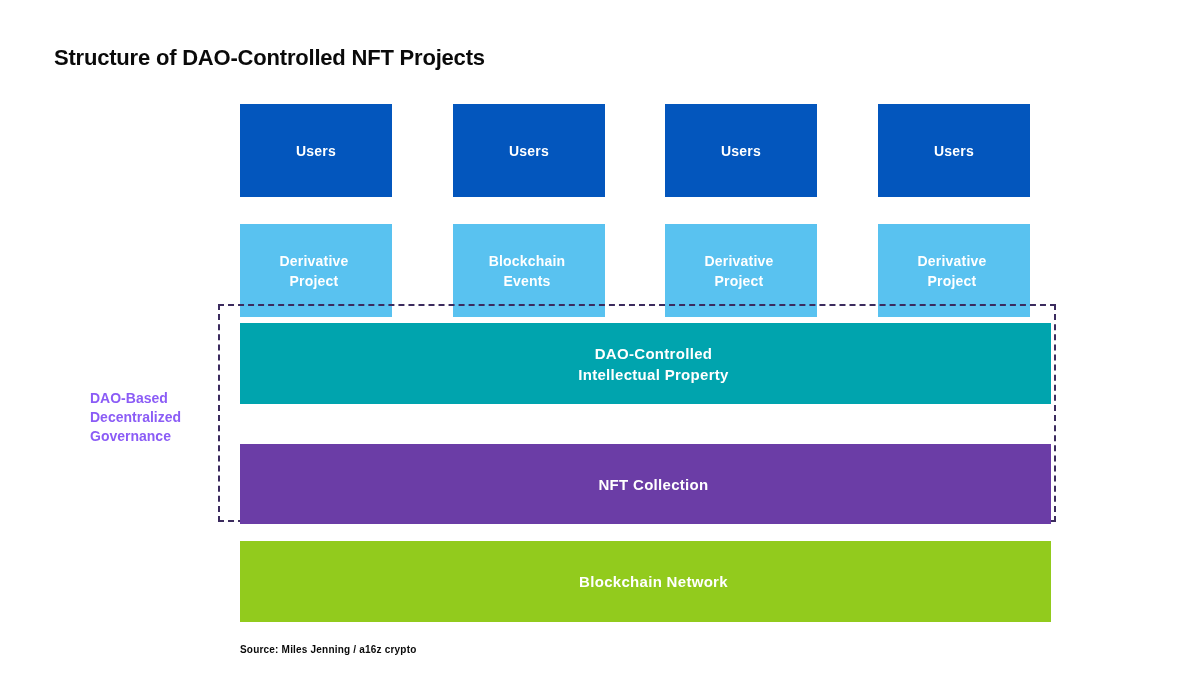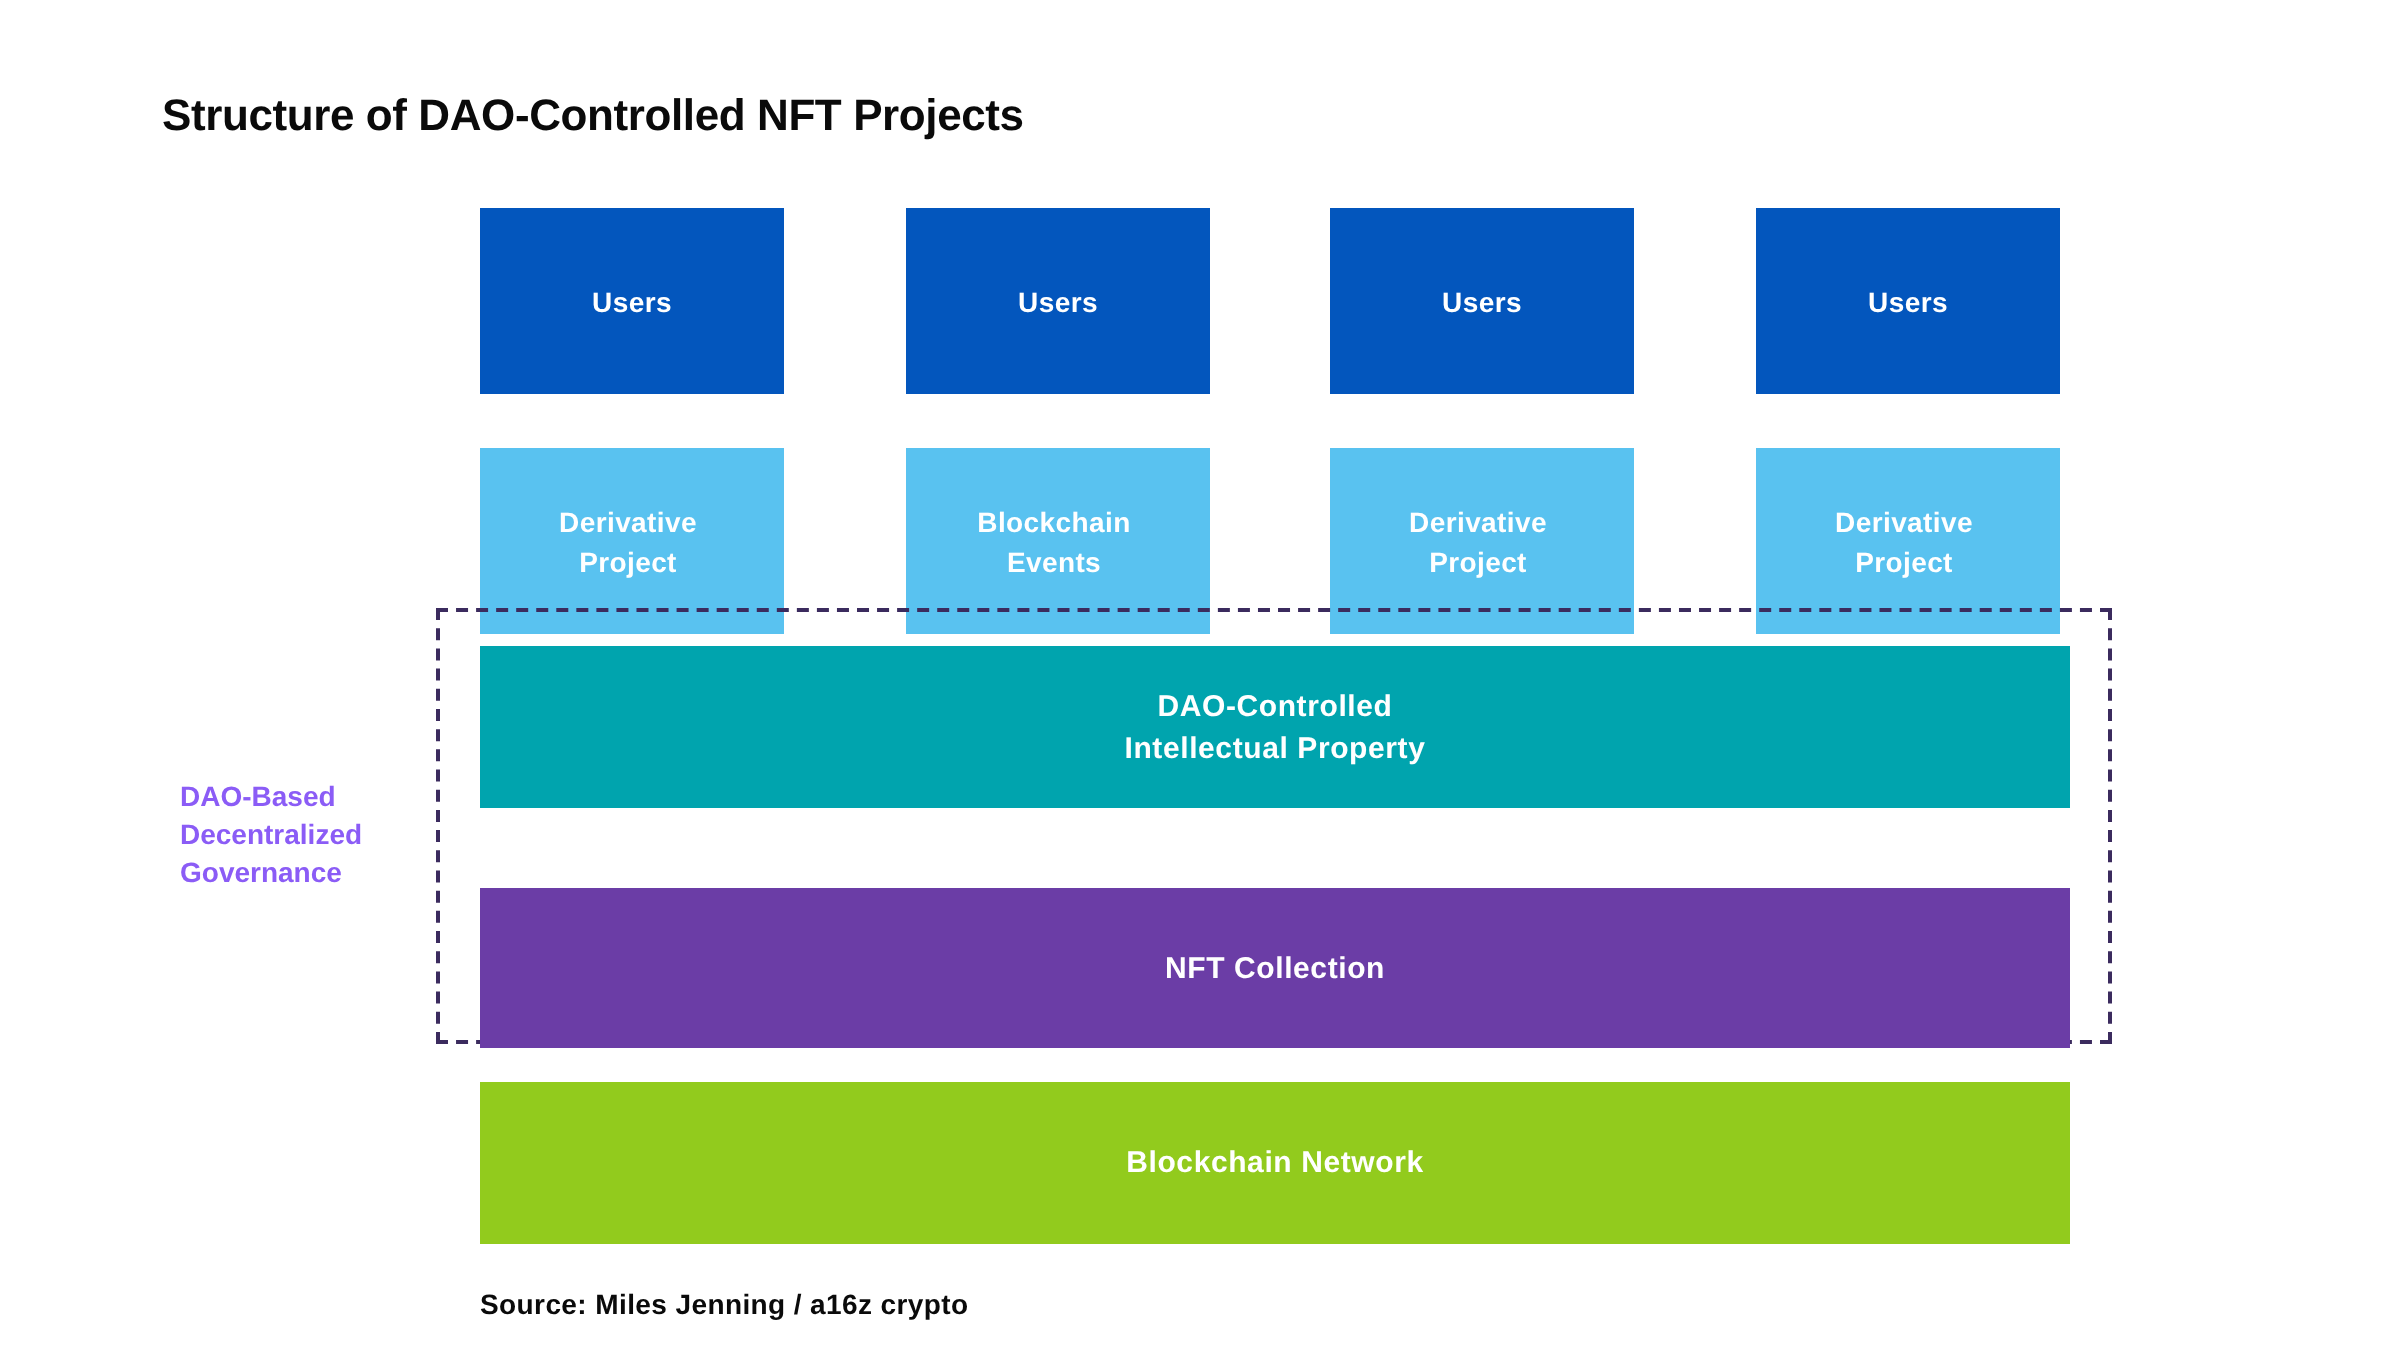--- a/index.html
+++ b/index.html
@@ -2,25 +2,25 @@
 <html><head>
 <meta charset="utf-8">
 <style>
   html,body{margin:0;padding:0;}
   body{
     width:1201px;height:676px;position:relative;background:#ffffff;
     font-family:"Liberation Sans",sans-serif;overflow:hidden;
   }
   .title{
     position:absolute;left:54px;top:45px;
-    font-size:22px;font-weight:bold;color:#0a0a0a;letter-spacing:-0.2px;margin-left:27px;
+    font-size:22px;font-weight:bold;color:#0a0a0a;letter-spacing:-0.2px;
   }
   .box{
     position:absolute;display:flex;align-items:center;justify-content:center;
-    text-align:center;color:#ffffff;font-weight:bold;
+    text-align:center;color:#ffffff;font-weight:bold;padding-left:16px;
   }
   .small-box{width:152px;height:93px;font-size:14px;line-height:20px;padding:0 18px;box-sizing:border-box;letter-spacing:0.2px;}
   .users-box{background:#0356bd;top:104px;}
   .proj-box{background:#59c2f0;top:224px;padding-left:14px;}
   .col-0{left:240px;}
   .col-1{left:453px;}
   .col-2{left:665px;}
   .col-3{left:878px;}
   .dashed-region{
     position:absolute;left:218px;top:304px;width:838px;height:218px;
@@ -30,21 +30,21 @@
   .ip-box{background:#00a4ae;top:323px;height:81px;}
   .nft-box{background:#6b3da6;top:428px;height:80px;margin-top:16px;}
   .chain-box{background:#92cb1d;top:541px;height:81px;}
   .line{display:block;}
   .gov-label{
     position:absolute;left:90px;top:389px;
     font-size:14px;font-weight:bold;color:#8b5cf6;line-height:19px;
   }
   .source{
     position:absolute;left:240px;top:644px;
-    font-size:14px;font-weight:bold;color:#0a0a0a;letter-spacing:0.2px;
+    font-size:10px;font-weight:bold;color:#0a0a0a;letter-spacing:0.2px;
   }
 </style>
 </head>
 <body>
 
 <div class="title">Structure of DAO-Controlled NFT Projects</div>
 
 <div class="box small-box users-box col-0">Users</div>
 <div class="box small-box users-box col-1">Users</div>
 <div class="box small-box users-box col-2">Users</div>

